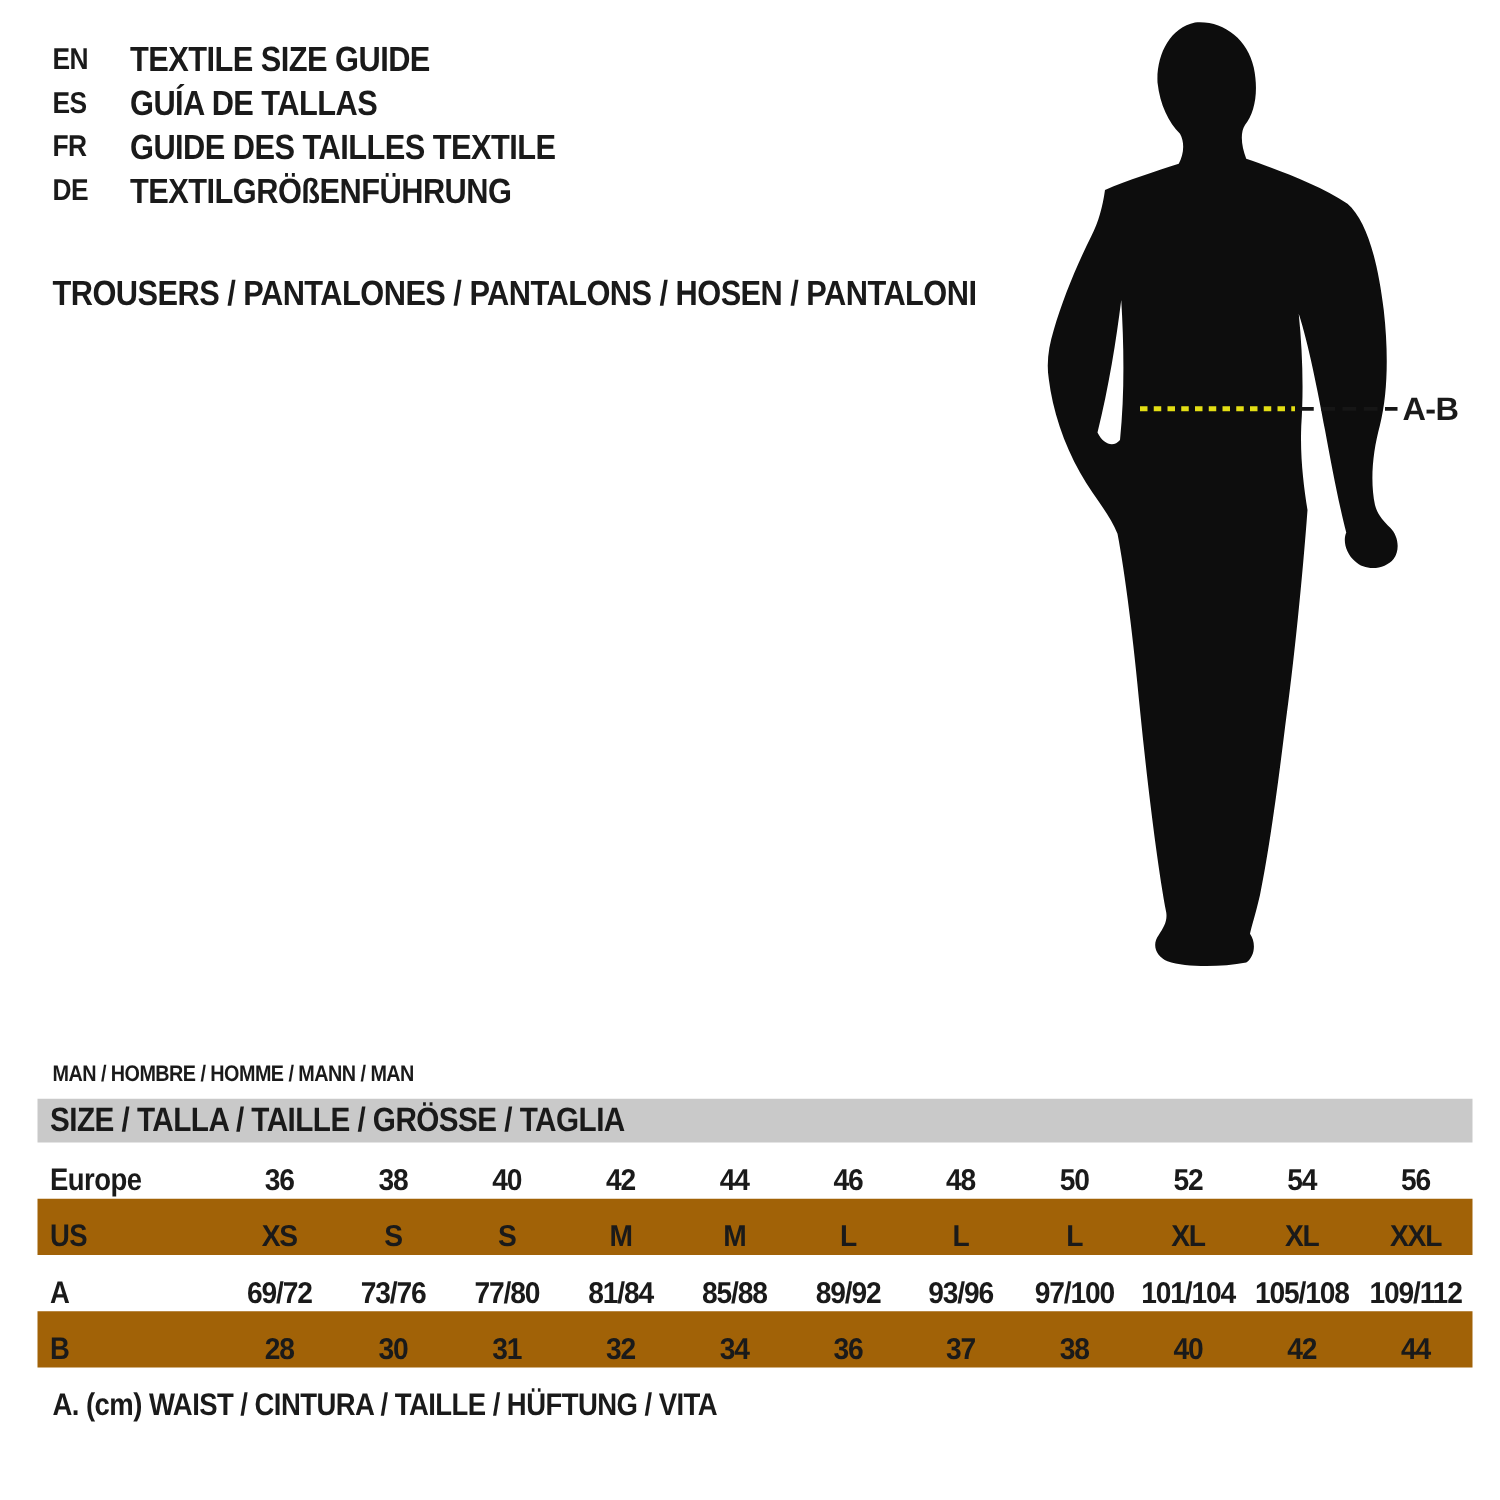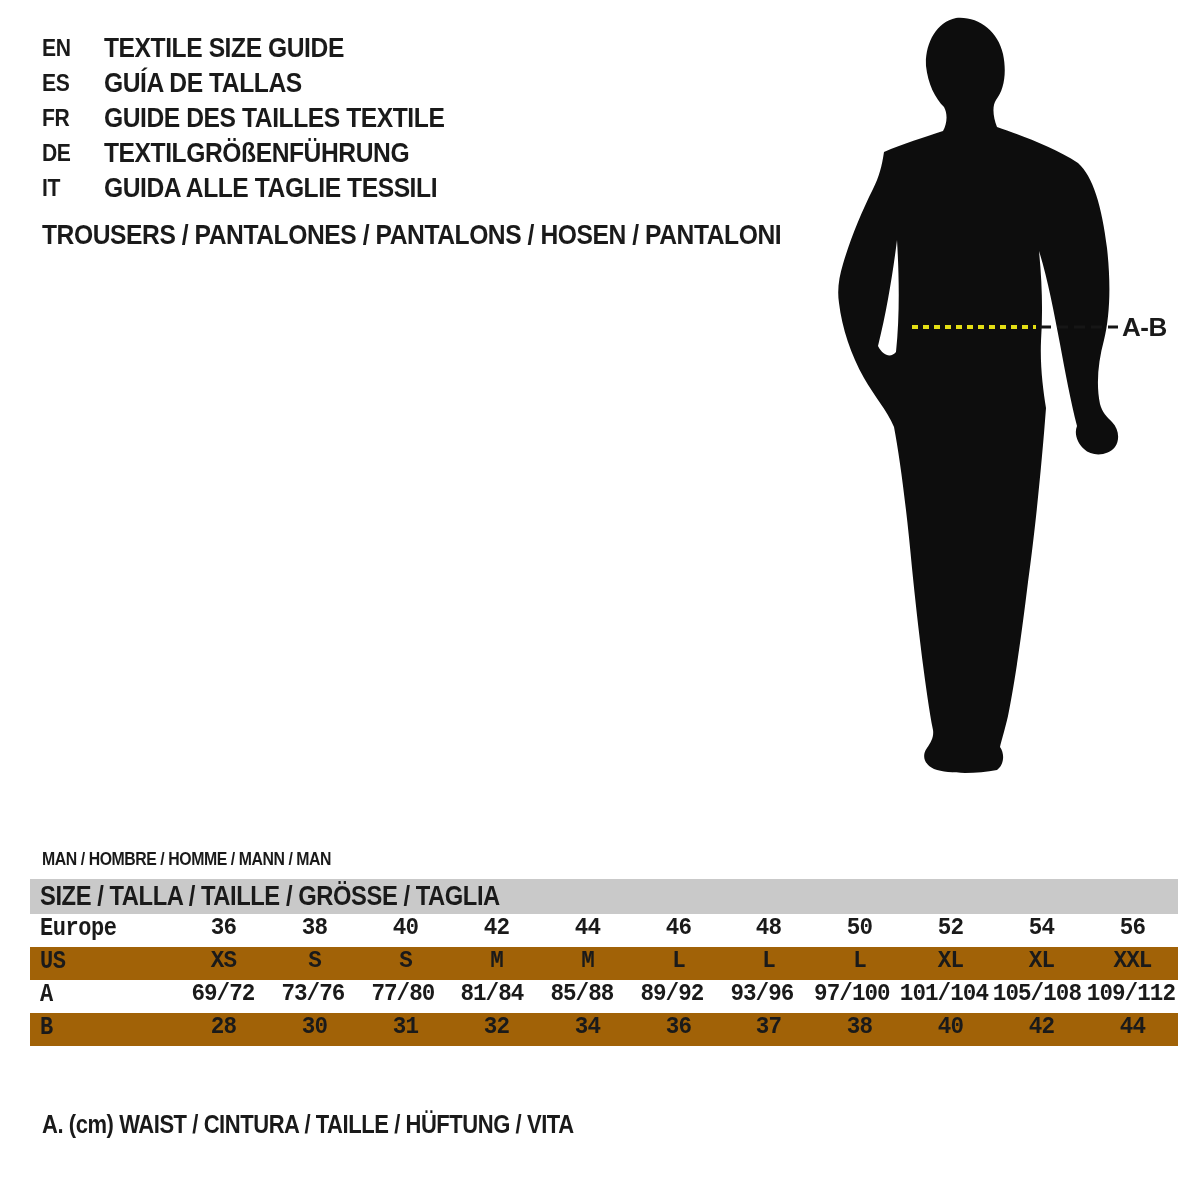--- a/index.html
+++ b/index.html
@@ -28,21 +28,21 @@
 
   .section-title { position: absolute; left: 42px; top: 849px; font-size: 18px; }
 
   .table { position: absolute; left: 30px; top: 879px; width: 1148px; }
   .thead {
     height: 35px; background: #c9c9c9;
     display: flex; align-items: center;
     padding-left: 10px; box-sizing: border-box;
     font-size: 27px;
   }
-  .trow { display: flex; height: 33px; align-items: flex-start; font-family: Liberation Mono, monospace; }
+  .trow { display: flex; height: 45px; align-items: flex-end; }
   .trow.alt { background: #a16207; }
   .tlabel { width: 148px; padding-left: 10px; box-sizing: border-box; font-size: 25px; }
   .tcell { flex: 1; text-align: center; font-size: 24px; letter-spacing: -1px; transform: scaleX(0.94); }
 
   .footnotes { position: absolute; left: 42px; top: 1110px; }
   .footnote { height: 32px; font-size: 25px; }
 </style>
 </head>
 <body>
 
@@ -57,24 +57,20 @@
       <span class="lang-code"><span class="sx-l">ES</span></span>
       <span class="lang-label sx-l">GUÍA DE TALLAS</span>
     </div>
     <div class="lang-row">
       <span class="lang-code"><span class="sx-l">FR</span></span>
       <span class="lang-label sx-l">GUIDE DES TAILLES TEXTILE</span>
     </div>
     <div class="lang-row">
       <span class="lang-code"><span class="sx-l">DE</span></span>
       <span class="lang-label sx-l">TEXTILGRÖßENFÜHRUNG</span>
-    </div>
-    <div class="lang-row">
-      <span class="lang-code"><span class="sx-l">IT</span></span>
-      <span class="lang-label sx-l">GUIDA ALLE TAGLIE TESSILI</span>
     </div>
   </div>
 
   <div class="category"><span class="sx-l">TROUSERS / PANTALONES / PANTALONS / HOSEN / PANTALONI</span></div>
 
   <svg class="figure" width="380" height="775" viewBox="810 10 380 775" xmlns="http://www.w3.org/2000/svg">
     <path d="M 956 18
          C 978 16 998 31 1003 54
          C 1007 73 1004 90 996 100
          C 992 106 993 117 997 127

